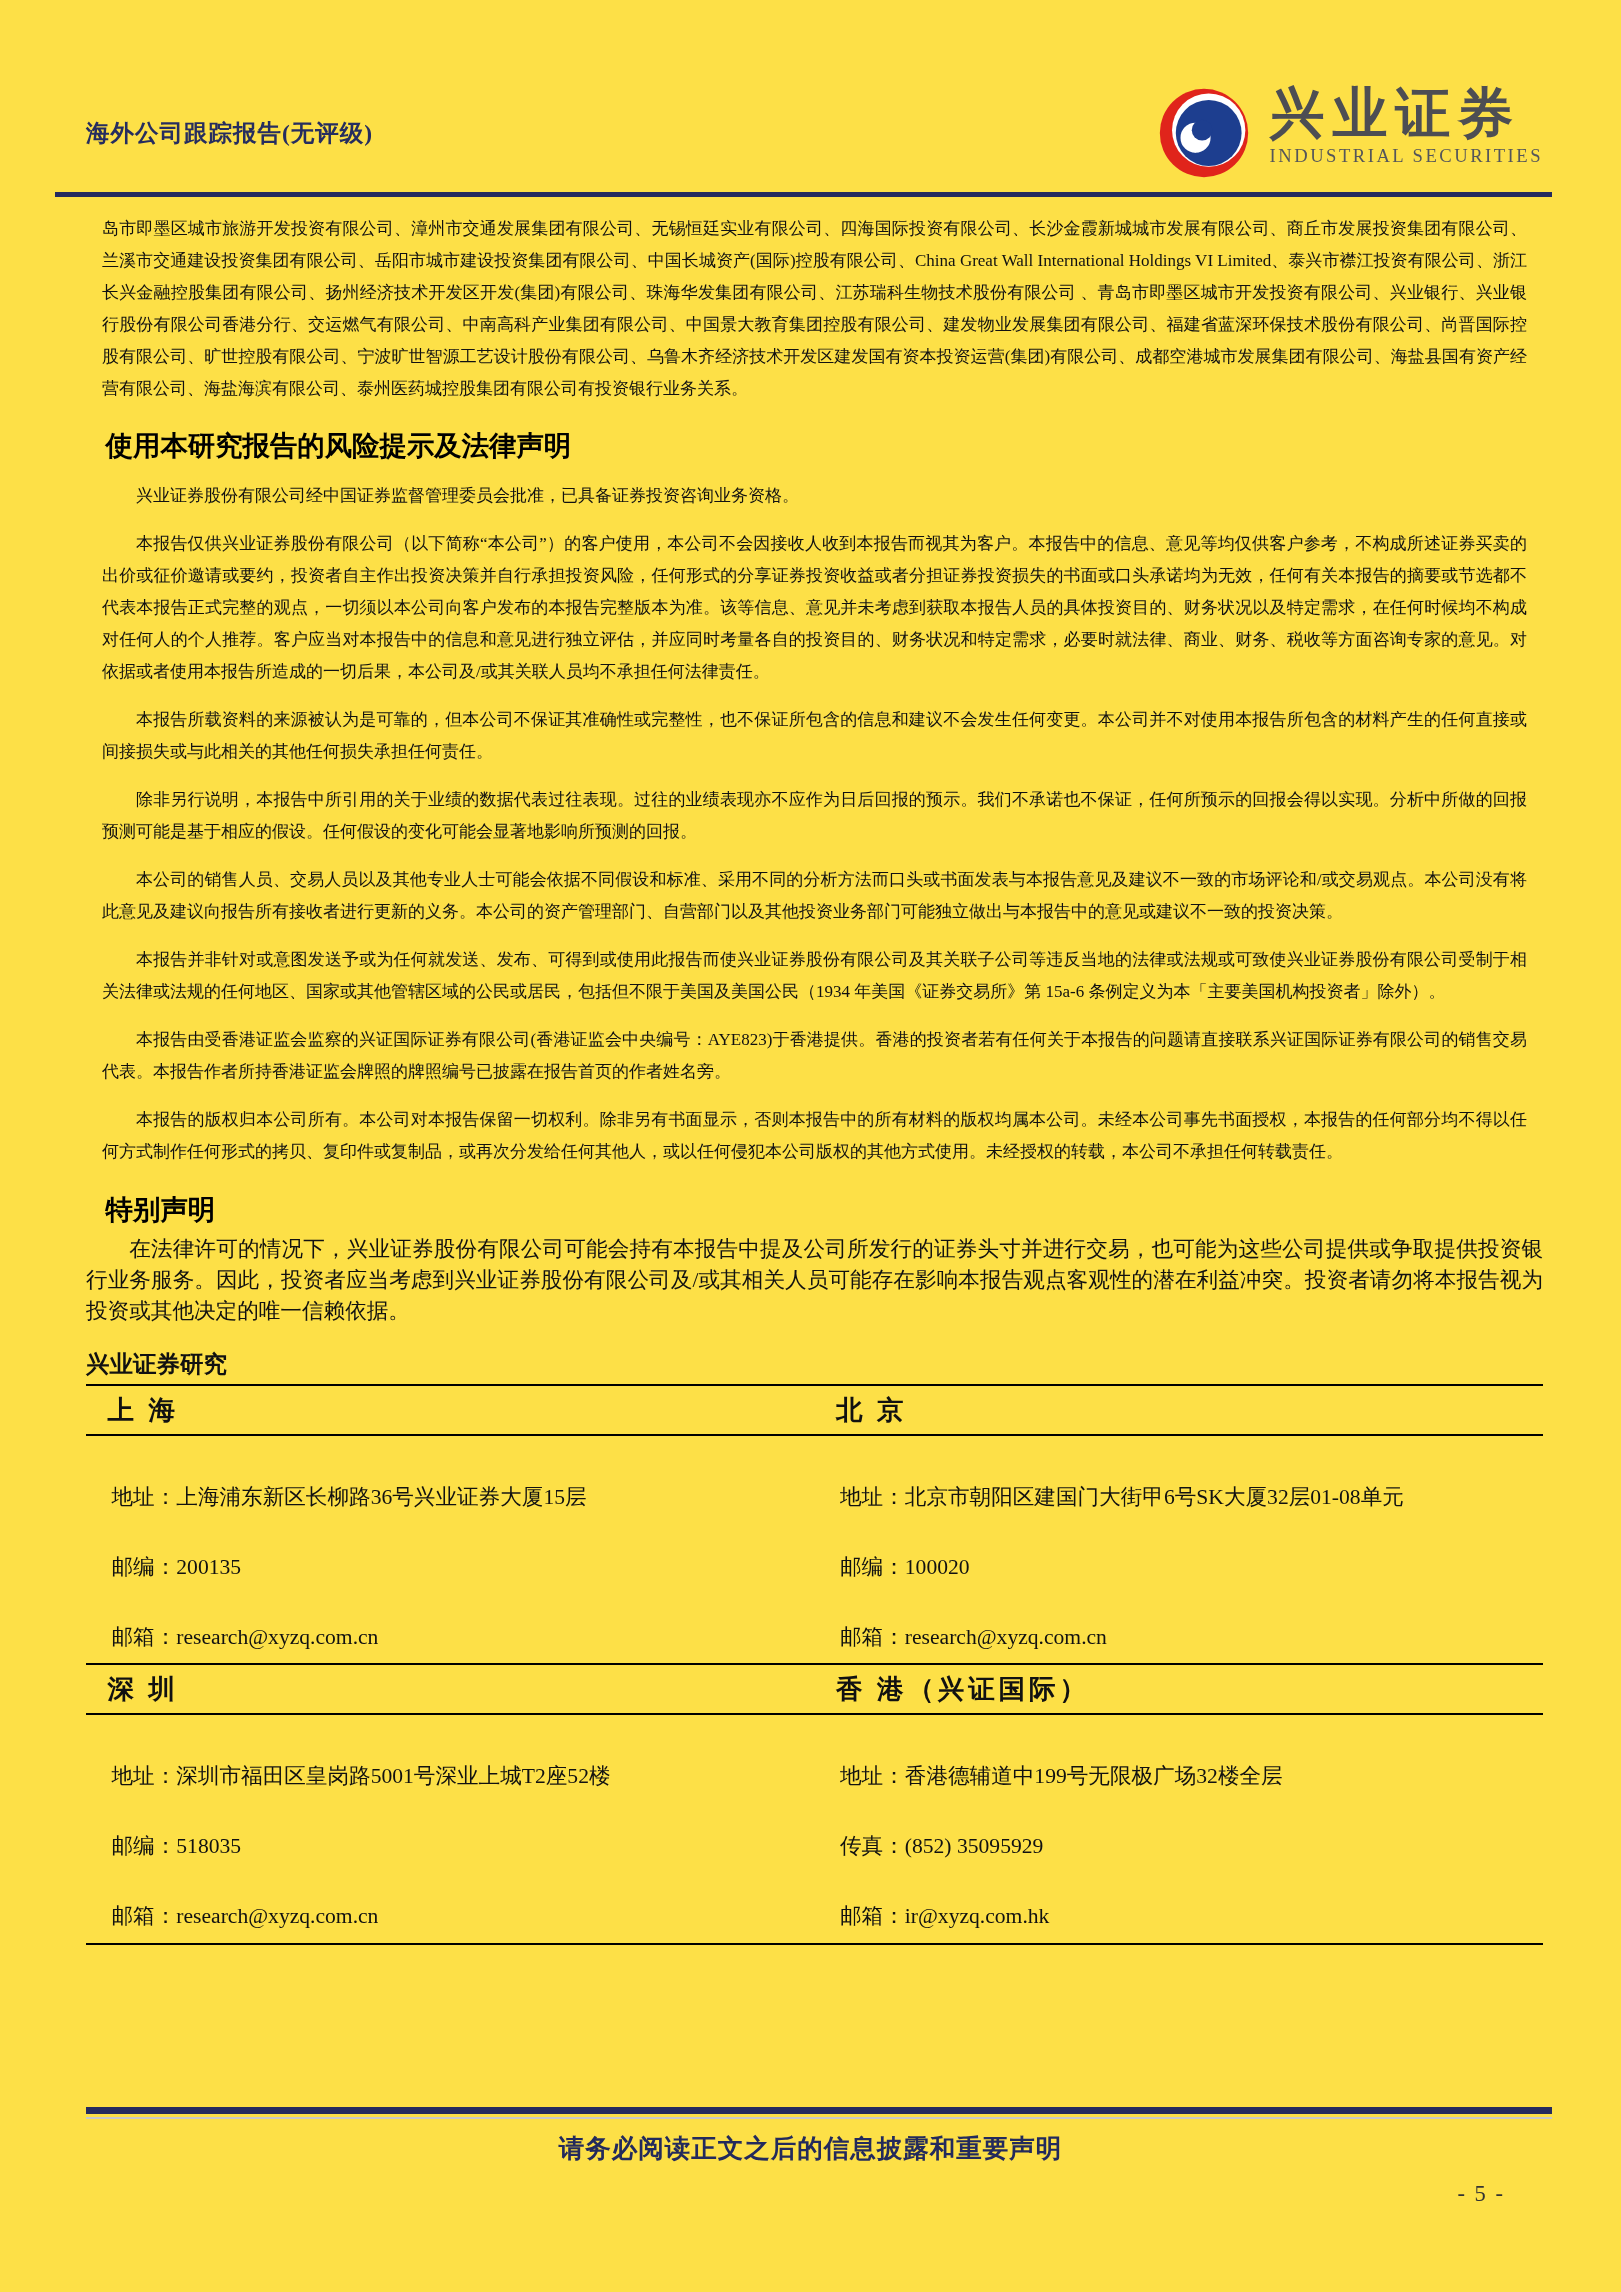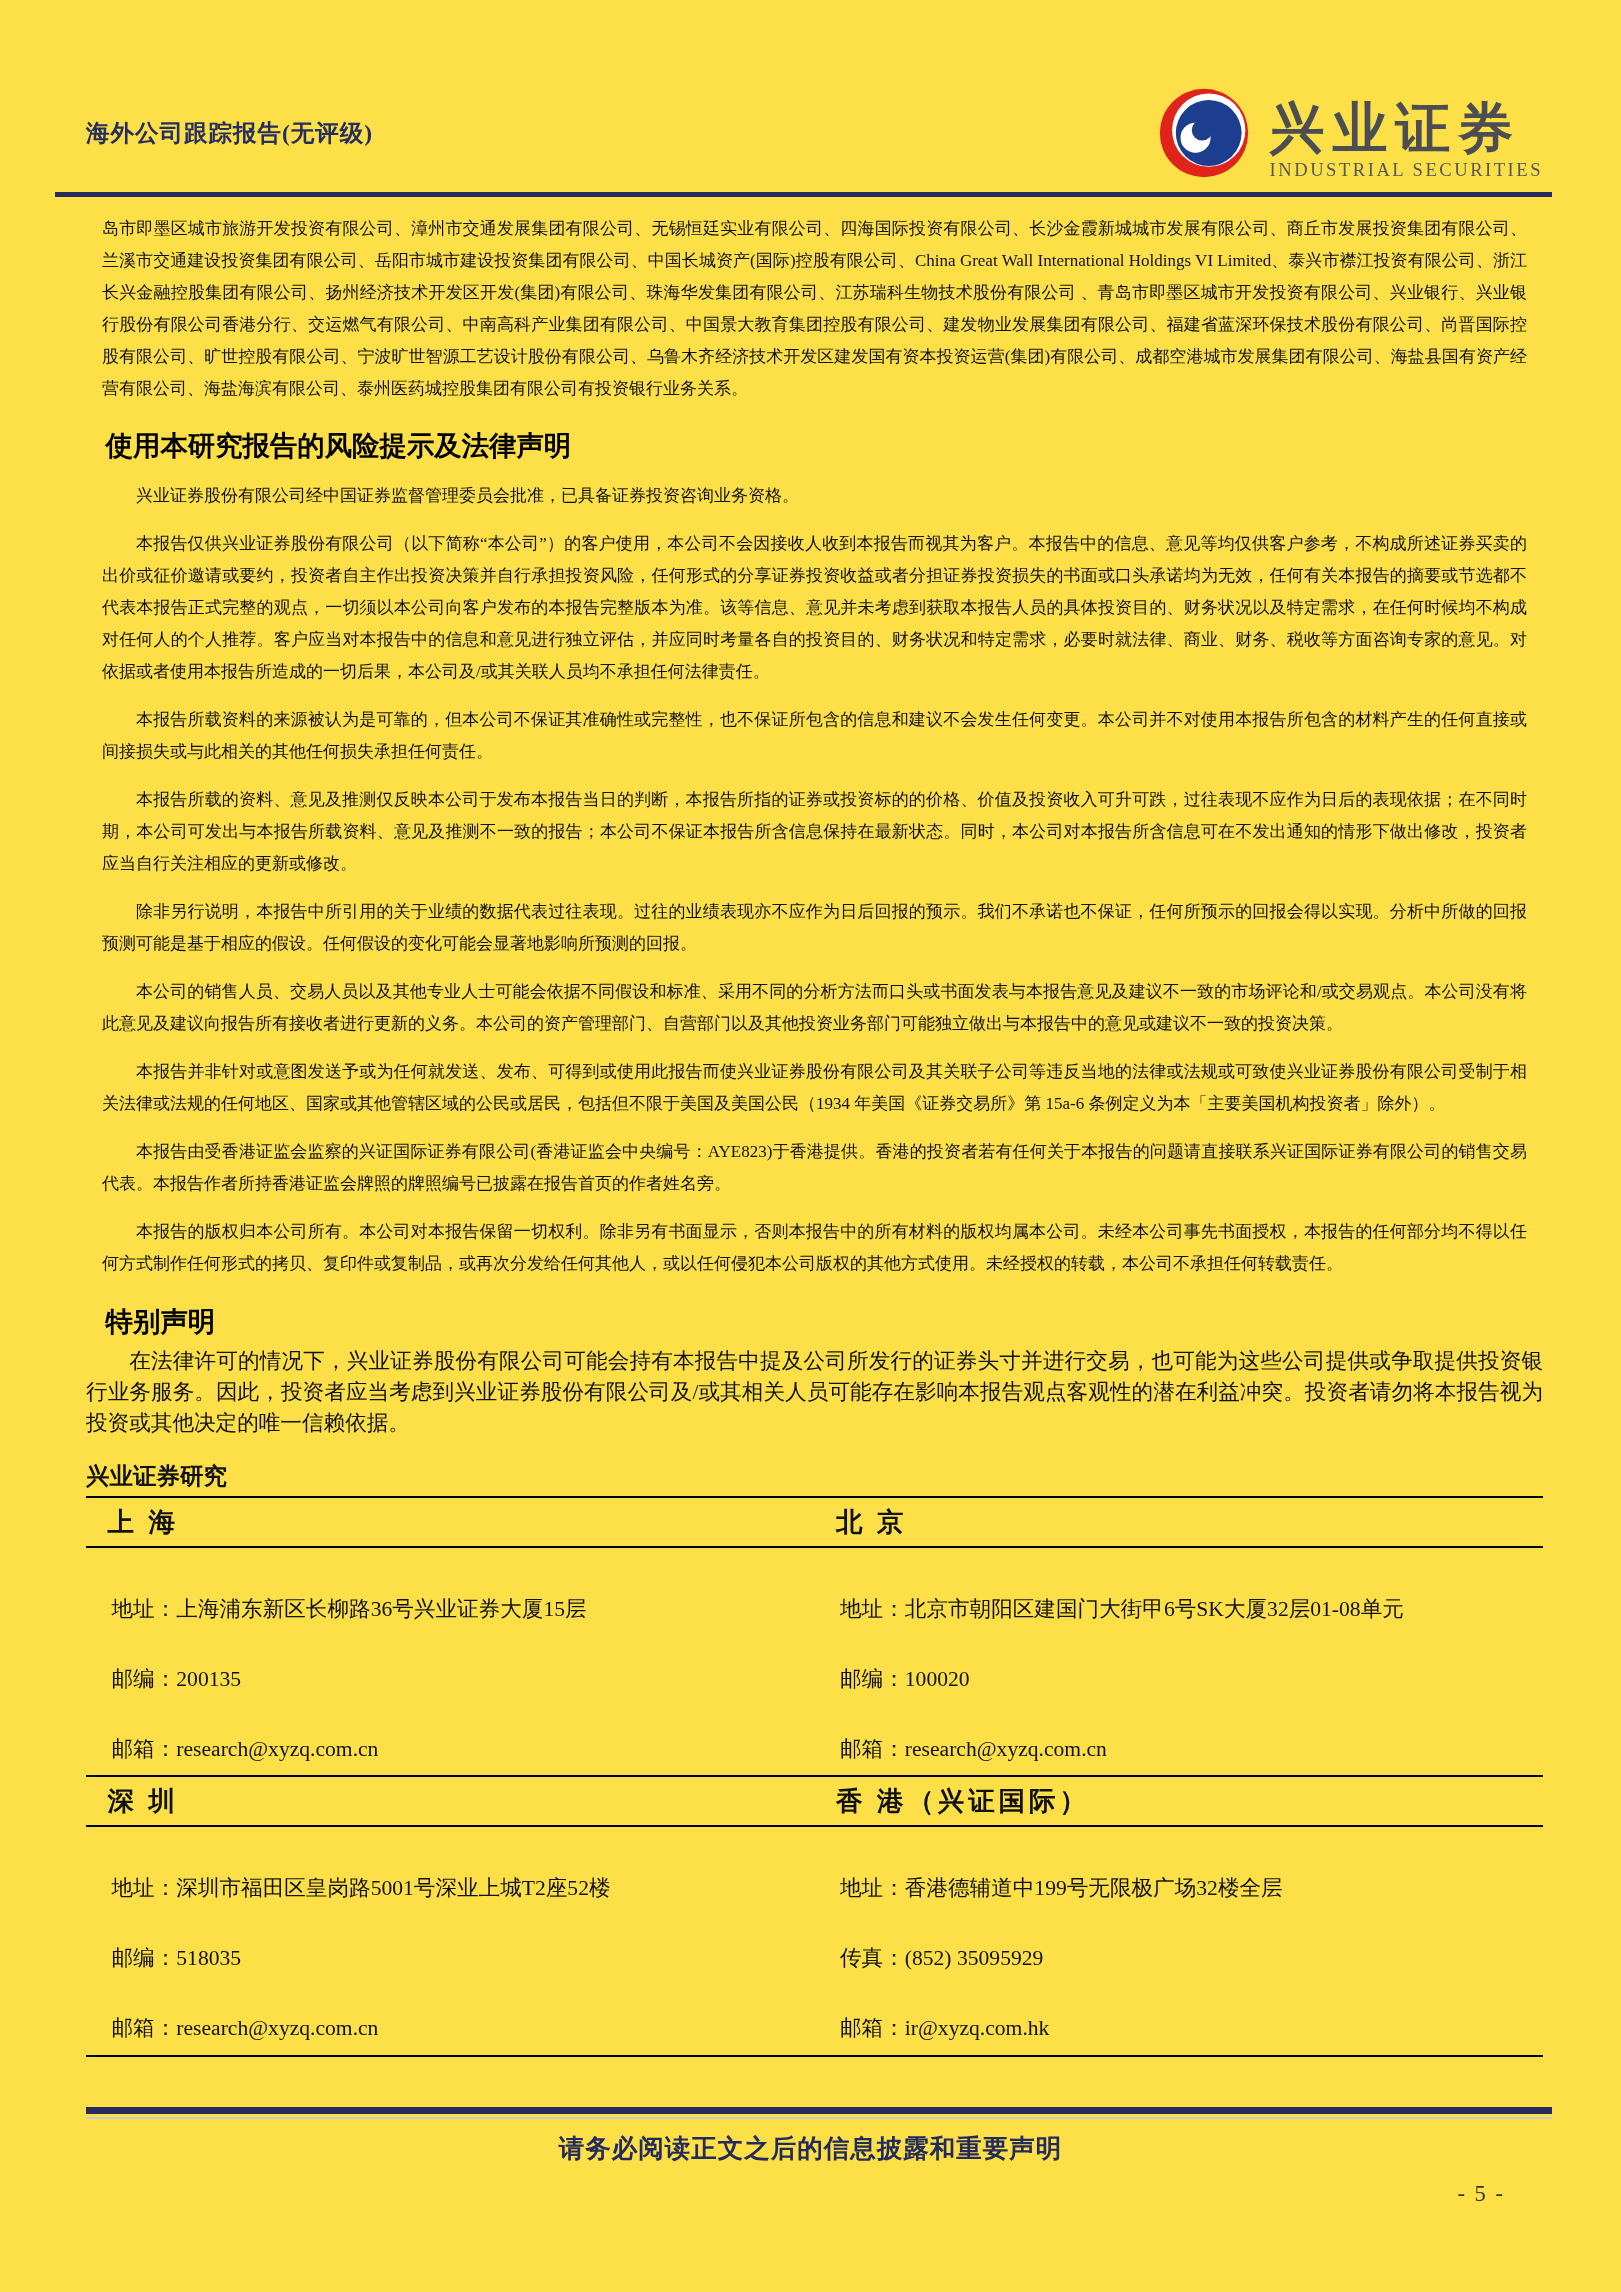--- a/index.html
+++ b/index.html
@@ -15,21 +15,21 @@
   .content{padding:0 78px 0 86px;}
   
   .header{
     display:flex;justify-content:space-between;align-items:flex-end;
     padding:86px 78px 0 86px;
   }
   .report-type{
     font-size:23.5px;font-weight:bold;color:#262d5f;
     letter-spacing:1px;margin-bottom:37px;
   }
-  .logo{display:flex;align-items:flex-end;gap:19px;margin-bottom:5.9px;}
+  .logo{display:flex;align-items:flex-start;gap:19px;margin-bottom:5.9px;}
   .logo-mark{width:94px;height:94px;flex:0 0 auto;}
   .logo-text{display:flex;flex-direction:column;line-height:1;}
   .logo-cn{font-size:55px;font-weight:bold;color:#4d4e53;letter-spacing:7.8px;white-space:nowrap;}
   .logo-en{font-size:18.6px;color:#55565a;letter-spacing:2.5px;margin-top:5.9px;white-space:nowrap;}
   .top-rule{height:4.9px;background:#252b5e;margin:5.9px 69px 0 55px;}
   
   .body-text{margin-top:9.8px;}
   .para{
     font-size:17px;line-height:32px;text-align:justify;margin:16px;
     word-break:break-all;
@@ -100,21 +100,20 @@
 
   <div class="content">
 
     <div class="body-text">
       <p class="para">岛市即墨区城市旅游开发投资有限公司、漳州市交通发展集团有限公司、无锡恒廷实业有限公司、四海国际投资有限公司、长沙金霞新城城市发展有限公司、商丘市发展投资集团有限公司、兰溪市交通建设投资集团有限公司、岳阳市城市建设投资集团有限公司、中国长城资产(国际)控股有限公司、China Great Wall International Holdings VI Limited、泰兴市襟江投资有限公司、浙江长兴金融控股集团有限公司、扬州经济技术开发区开发(集团)有限公司、珠海华发集团有限公司、江苏瑞科生物技术股份有限公司 、青岛市即墨区城市开发投资有限公司、兴业银行、兴业银行股份有限公司香港分行、交运燃气有限公司、中南高科产业集团有限公司、中国景大教育集团控股有限公司、建发物业发展集团有限公司、福建省蓝深环保技术股份有限公司、尚晋国际控股有限公司、旷世控股有限公司、宁波旷世智源工艺设计股份有限公司、乌鲁木齐经济技术开发区建发国有资本投资运营(集团)有限公司、成都空港城市发展集团有限公司、海盐县国有资产经营有限公司、海盐海滨有限公司、泰州医药城控股集团有限公司有投资银行业务关系。</p>
 
       <div class="section-heading">使用本研究报告的风险提示及法律声明</div>
       <p class="para indent">兴业证券股份有限公司经中国证券监督管理委员会批准，已具备证券投资咨询业务资格。</p>
       <p class="para indent">本报告仅供兴业证券股份有限公司（以下简称“本公司”）的客户使用，本公司不会因接收人收到本报告而视其为客户。本报告中的信息、意见等均仅供客户参考，不构成所述证券买卖的出价或征价邀请或要约，投资者自主作出投资决策并自行承担投资风险，任何形式的分享证券投资收益或者分担证券投资损失的书面或口头承诺均为无效，任何有关本报告的摘要或节选都不代表本报告正式完整的观点，一切须以本公司向客户发布的本报告完整版本为准。该等信息、意见并未考虑到获取本报告人员的具体投资目的、财务状况以及特定需求，在任何时候均不构成对任何人的个人推荐。客户应当对本报告中的信息和意见进行独立评估，并应同时考量各自的投资目的、财务状况和特定需求，必要时就法律、商业、财务、税收等方面咨询专家的意见。对依据或者使用本报告所造成的一切后果，本公司及/或其关联人员均不承担任何法律责任。</p>
       <p class="para indent">本报告所载资料的来源被认为是可靠的，但本公司不保证其准确性或完整性，也不保证所包含的信息和建议不会发生任何变更。本公司并不对使用本报告所包含的材料产生的任何直接或间接损失或与此相关的其他任何损失承担任何责任。</p>
-      <p class="para indent">本报告所载的资料、意见及推测仅反映本公司于发布本报告当日的判断，本报告所指的证券或投资标的的价格、价值及投资收入可升可跌，过往表现不应作为日后的表现依据；在不同时期，本公司可发出与本报告所载资料、意见及推测不一致的报告；本公司不保证本报告所含信息保持在最新状态。同时，本公司对本报告所含信息可在不发出通知的情形下做出修改，投资者应当自行关注相应的更新或修改。</p>
       <p class="para indent">除非另行说明，本报告中所引用的关于业绩的数据代表过往表现。过往的业绩表现亦不应作为日后回报的预示。我们不承诺也不保证，任何所预示的回报会得以实现。分析中所做的回报预测可能是基于相应的假设。任何假设的变化可能会显著地影响所预测的回报。</p>
       <p class="para indent">本公司的销售人员、交易人员以及其他专业人士可能会依据不同假设和标准、采用不同的分析方法而口头或书面发表与本报告意见及建议不一致的市场评论和/或交易观点。本公司没有将此意见及建议向报告所有接收者进行更新的义务。本公司的资产管理部门、自营部门以及其他投资业务部门可能独立做出与本报告中的意见或建议不一致的投资决策。</p>
       <p class="para indent">本报告并非针对或意图发送予或为任何就发送、发布、可得到或使用此报告而使兴业证券股份有限公司及其关联子公司等违反当地的法律或法规或可致使兴业证券股份有限公司受制于相关法律或法规的任何地区、国家或其他管辖区域的公民或居民，包括但不限于美国及美国公民（1934 年美国《证券交易所》第 15a-6 条例定义为本「主要美国机构投资者」除外）。</p>
       <p class="para indent">本报告由受香港证监会监察的兴证国际证券有限公司(香港证监会中央编号：AYE823)于香港提供。香港的投资者若有任何关于本报告的问题请直接联系兴证国际证券有限公司的销售交易代表。本报告作者所持香港证监会牌照的牌照编号已披露在报告首页的作者姓名旁。</p>
       <p class="para indent">本报告的版权归本公司所有。本公司对本报告保留一切权利。除非另有书面显示，否则本报告中的所有材料的版权均属本公司。未经本公司事先书面授权，本报告的任何部分均不得以任何方式制作任何形式的拷贝、复印件或复制品，或再次分发给任何其他人，或以任何侵犯本公司版权的其他方式使用。未经授权的转载，本公司不承担任何转载责任。</p>
 
       <div class="section-heading">特别声明</div>
       <p class="special-para">在法律许可的情况下，兴业证券股份有限公司可能会持有本报告中提及公司所发行的证券头寸并进行交易，也可能为这些公司提供或争取提供投资银行业务服务。因此，投资者应当考虑到兴业证券股份有限公司及/或其相关人员可能存在影响本报告观点客观性的潜在利益冲突。投资者请勿将本报告视为投资或其他决定的唯一信赖依据。</p>
 
       <div class="research">

